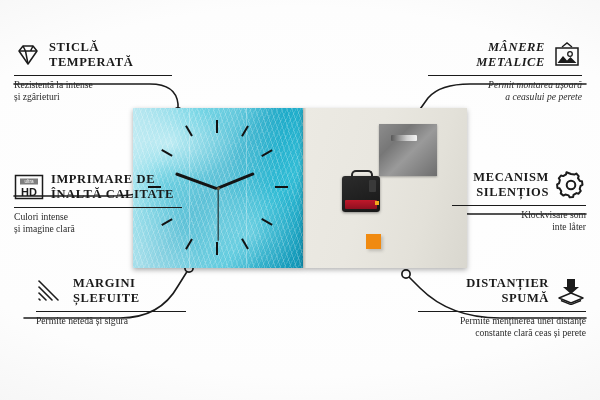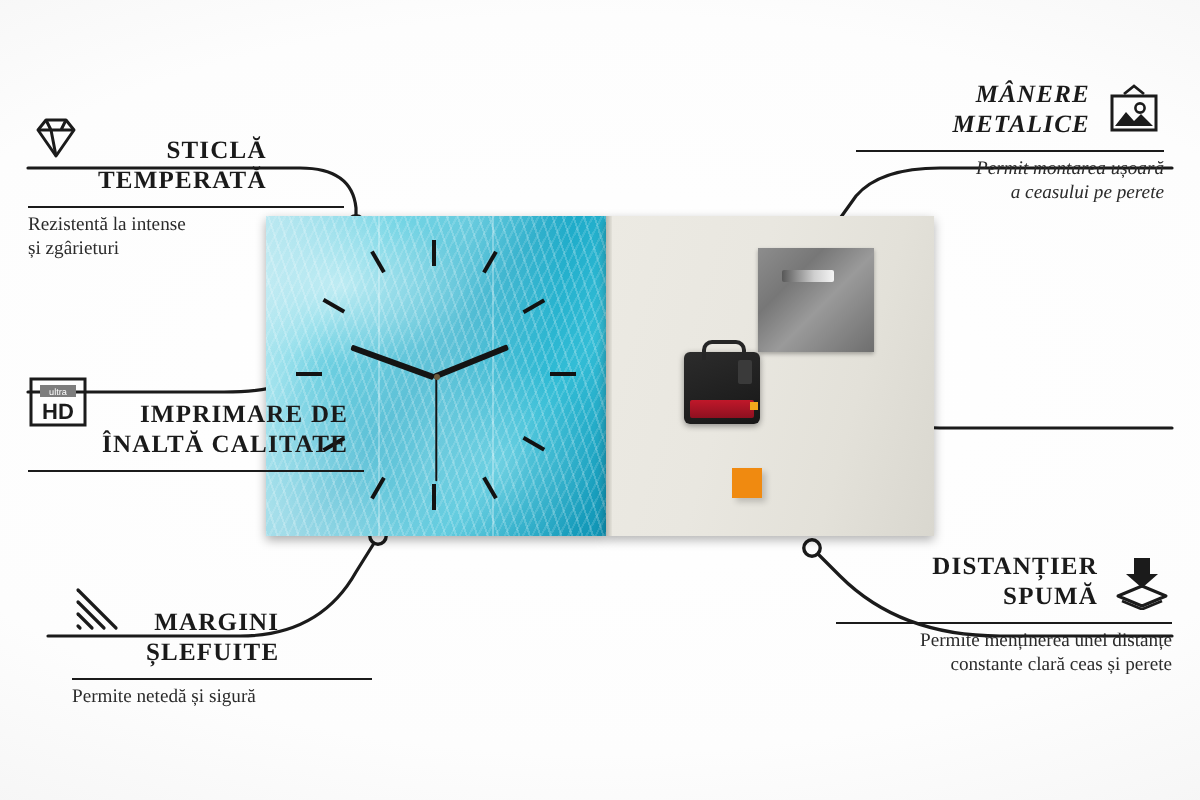--- a/index.html
+++ b/index.html
@@ -28,21 +28,21 @@
   .fdesc{
     font-family:"Liberation Serif", serif;
     font-size:9.6px;color:#2b2b2b;line-height:1.34;
     white-space:pre-line;padding-top:3px;
   }
   .rule{height:1px;background:#1b1b1b;}
   .icon{flex:0 0 auto;display:block;}
 
   
   .feature.left .fhead{justify-content:flex-start;}
-  .feature.left .ftitle{text-align:right;margin-top:28px;}
+  .feature.left .ftitle{text-align:left;}
   .feature.left .fdesc{text-align:left;}
   
   .feature.right .fhead{justify-content:flex-end;}
   .feature.right .ftitle{text-align:right;}
   .feature.right .fdesc{text-align:right;}
 
   #f-glass{left:14px;top:40px;width:158px;}
   #f-print{left:14px;top:172px;width:168px;}
   #f-edges{left:36px;top:276px;width:150px;}
   #f-hangers{left:428px;top:40px;width:154px;font-style:italic;}
@@ -216,20 +216,22 @@
       <svg class="icon" width="30" height="26" viewBox="0 0 30 26">
         <rect x="1.5" y="1.5" width="27" height="23" fill="none" stroke="#1b1b1b" stroke-width="1.5"></rect>
         <rect x="6" y="4.5" width="18" height="6" fill="#7d7d7d"></rect>
         <text x="15" y="9.4" font-family="Liberation Sans, sans-serif" font-size="4.6" fill="#ffffff" text-anchor="middle">ultra</text>
         <text x="15" y="21.5" font-family="Liberation Sans, sans-serif" font-size="11" font-weight="bold" fill="#1b1b1b" text-anchor="middle">HD</text>
       </svg>
       <div class="ftitle">IMPRIMARE DE
 ÎNALTĂ CALITATE</div>
     </div>
     <div class="rule" style="margin-top:4px;width:168px;"></div>
+    <div class="fdesc">Culori intense
+și imagine clară</div>
   </div>
 
   <div class="feature left" id="f-edges">
     <div class="fhead">
       <svg class="icon" width="30" height="26" viewBox="0 0 30 26">
         <g stroke="#1b1b1b" stroke-width="1.6" stroke-linecap="round">
           <path d="M3,3 L22,22"></path>
             <path d="M3,9 L16,22"></path>
             <path d="M3,15 L10,22"></path>
             <path d="M3,21 L4,22"></path>
@@ -251,20 +253,35 @@
         <rect x="4" y="6" width="22" height="17" fill="none" stroke="#1b1b1b" stroke-width="1.5"></rect>
         <circle cx="18" cy="12" r="2.3" fill="none" stroke="#1b1b1b" stroke-width="1.3"></circle>
         <path d="M5.5,21 L11,14 L15,18.5 L18.5,15 L24.5,21 Z" fill="#1b1b1b"></path>
       </svg>
     </div>
     <div class="rule" style="margin-top:4px;width:154px;"></div>
     <div class="fdesc">Permit montarea ușoară
 a ceasului pe perete</div>
   </div>
 
+  <div class="feature right" id="f-mech">
+    <div class="fhead">
+      <div class="ftitle">MECANISM
+SILENȚIOS</div>
+      <svg class="icon" width="30" height="28" viewBox="0 0 30 28">
+        <g fill="none" stroke="#1b1b1b" stroke-width="2" stroke-linejoin="round">
+          <path d="M15,3 l3.4,.6 1.9,-1.1 2.4,2.6 -.7,2 1.9,2.9 2.1,.3 .5,3.5 -1.9,1 -.9,3.3 1.1,1.8 -2.2,2.8 -2.1,-.6 -3,1.8 -.4,2.1 -3.5,.3 -1,-1.9 -3.3,-.9 -1.8,1.1 -2.8,-2.2 .6,-2.1 -1.8,-3 -2.1,-.4 -.3,-3.5 1.9,-1 .9,-3.3 -1.1,-1.8 2.2,-2.8 2.1,.6 3,-1.8 .4,-2.1 Z"></path>
+          <circle cx="15" cy="14" r="4.3"></circle>
+        </g>
+      </svg>
+    </div>
+    <div class="rule" style="margin-top:4px;width:134px;"></div>
+    <div class="fdesc">Klockvisare som
+inte låter</div>
+  </div>
 
   <div class="feature right" id="f-spacer">
     <div class="fhead">
       <div class="ftitle">DISTANȚIER
 SPUMĂ</div>
       <svg class="icon" width="30" height="28" viewBox="0 0 30 28">
         <path d="M11,2 L19,2 L19,10 L23,10 L15,17 L7,10 L11,10 Z" fill="#1b1b1b"></path>
         <path d="M15,16 L27,21 L15,26 L3,21 Z" fill="none" stroke="#1b1b1b" stroke-width="1.5" stroke-linejoin="round"></path>
         <path d="M5,23.5 L15,27.6 L25,23.5" fill="none" stroke="#1b1b1b" stroke-width="1.4" stroke-linejoin="round"></path>
       </svg>

